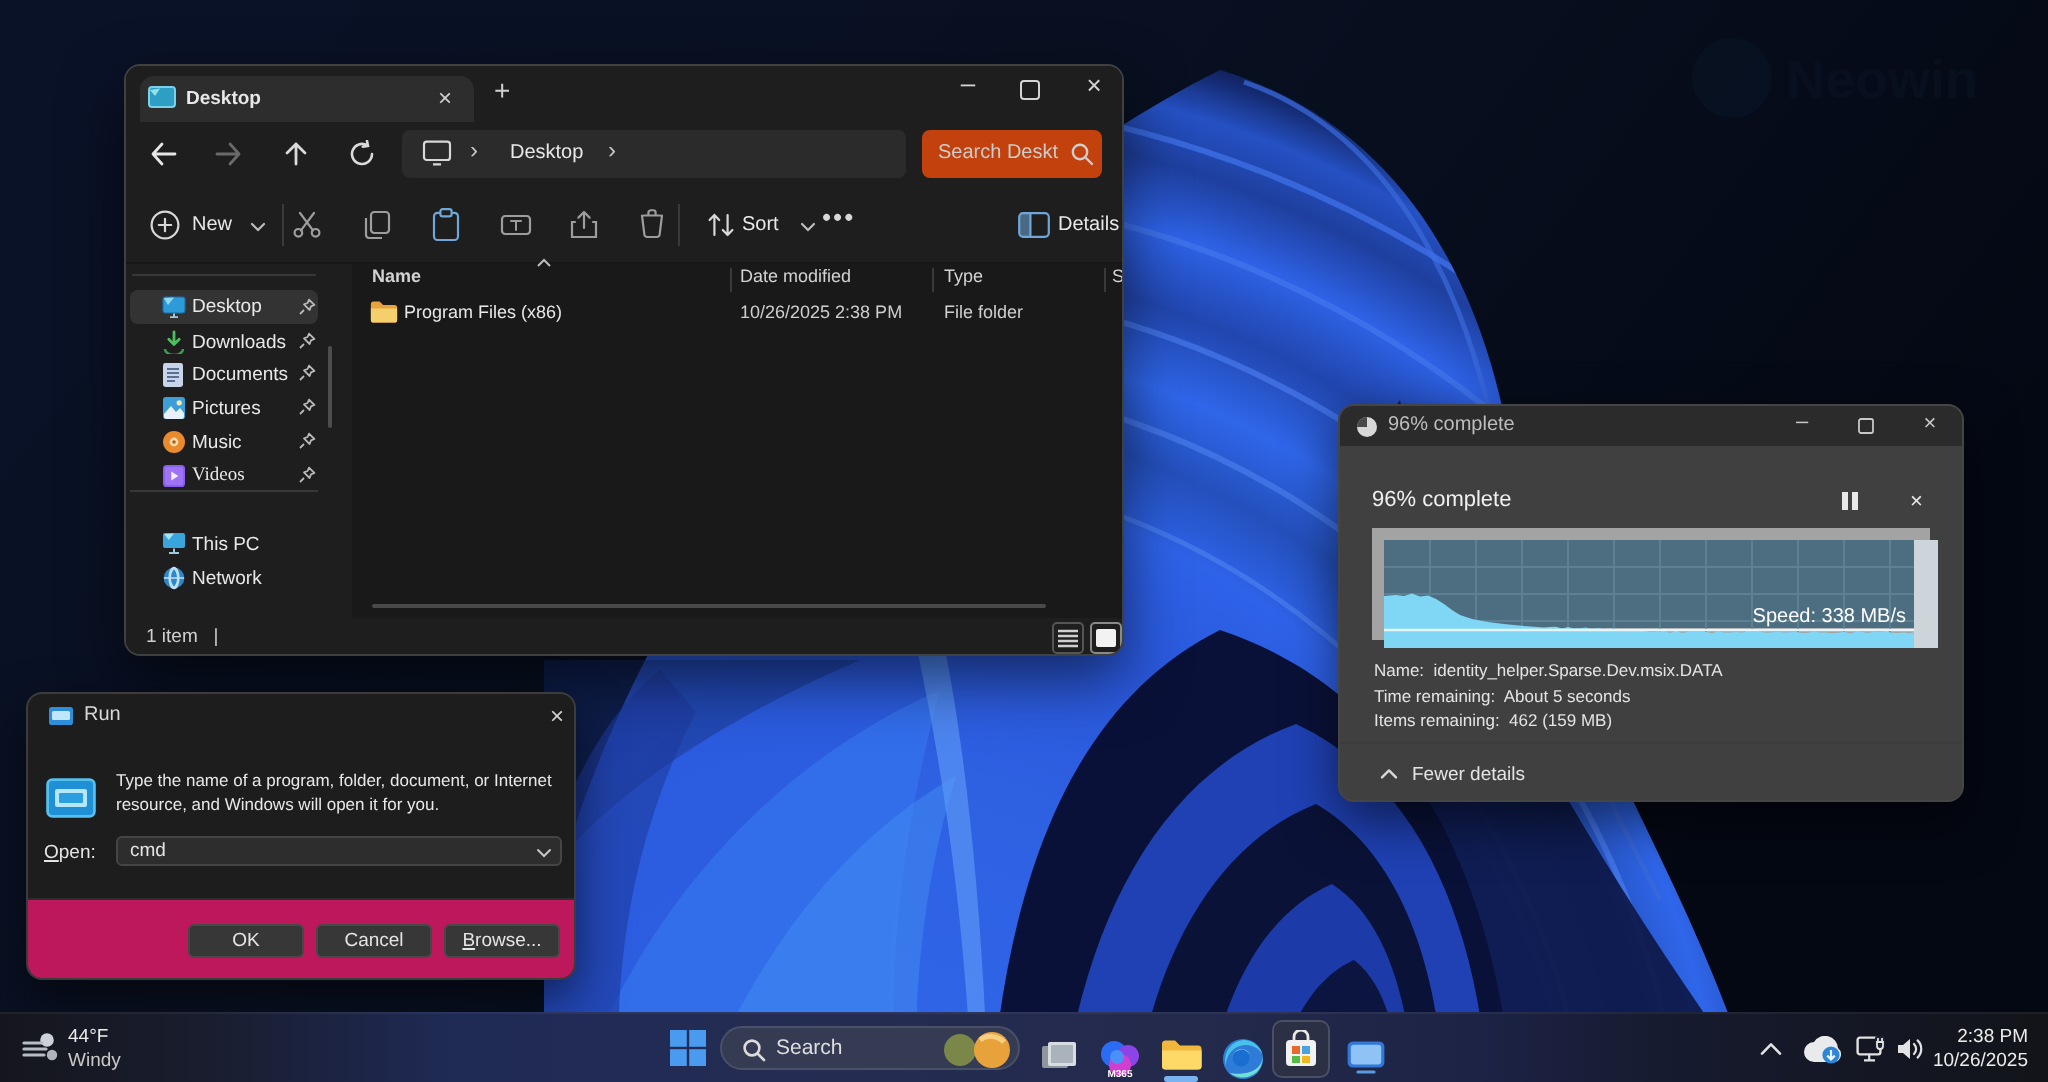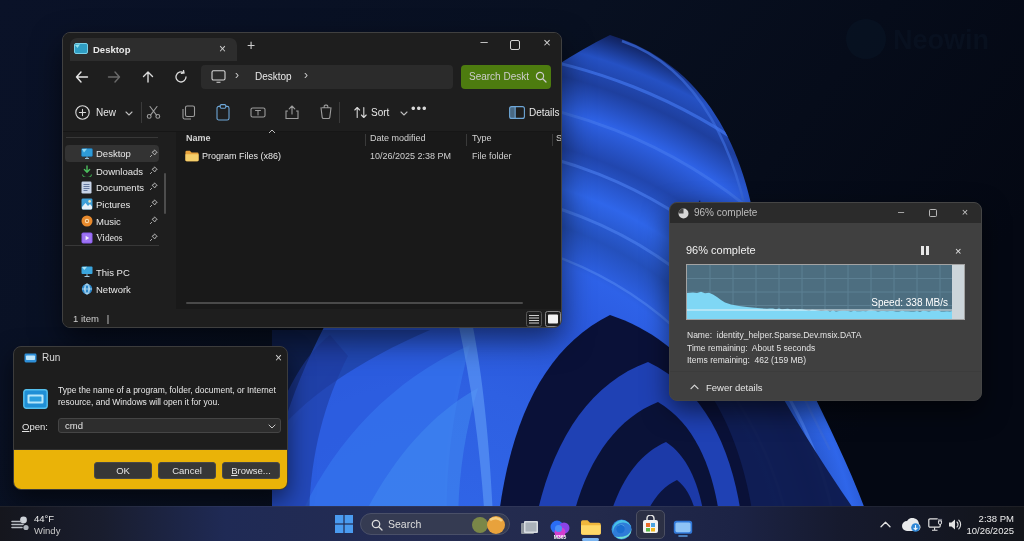--- a/index.html
+++ b/index.html
@@ -117,21 +117,21 @@
         </svg>
     <div class="abs" style="left:138px;top:4px;width:252px;height:24px;background:#2b2b2b;border-radius:4px;">
       <svg class="abs" style="left:10px;top:5px" width="15" height="13" viewBox="0 0 15 13">
             <rect x="1" y="0.8" width="13" height="9.2" rx="1.4" fill="none" stroke="#d8d8d8" stroke-width="1.1"></rect>
             <path d="M5.5 12.2 H9.5" stroke="#d8d8d8" stroke-width="1.1"></path>
           </svg>
       <span class="abs" style="left:34px;top:3px;color:#c8c8c8;font-size:12px;">›</span>
       <span class="abs" style="left:54px;top:6px;font-size:10px;">Desktop</span>
       <span class="abs" style="left:103px;top:3px;color:#c8c8c8;font-size:12px;">›</span>
     </div>
-    <div class="abs" style="left:398px;top:4px;width:90px;height:24px;background:#4d7c0f;border-radius:4px;">
+    <div class="abs" style="left:398px;top:4px;width:90px;height:24px;background:#c2410c;border-radius:4px;">
       <span class="abs" style="left:8px;top:6px;color:#cdcdcd;font-size:10px;white-space:nowrap;overflow:hidden;width:66px;">Search Deskt</span>
       <svg class="abs" style="left:74px;top:6px" width="12" height="12" viewBox="0 0 12 12">
             <circle cx="5" cy="5" r="3.6" fill="none" stroke="#cdcdcd" stroke-width="1.2"></circle>
             <path d="M8 8 L11 11" stroke="#cdcdcd" stroke-width="1.2" stroke-linecap="round"></path>
           </svg>
     </div>
   </div>
 
   <div class="abs" style="left:0;top:60px;width:500px;height:39px;background:#1e1e1e;border-bottom:1px solid #161616;">
     <svg class="abs" style="left:12px;top:12px" width="15" height="15" viewBox="0 0 15 15">
@@ -312,21 +312,21 @@
     <svg class="abs" style="left:259px;top:6px" width="8" height="8" viewBox="0 0 8 8">
           <rect x="0.5" y="0.5" width="7" height="7" rx="1" fill="none" stroke="#c8c8c8" stroke-width="0.9"></rect>
         </svg>
     <span class="abs" style="left:288px;top:3px;width:14px;text-align:center;color:#c8c8c8;font-size:11px;">×</span>
   </div>
   <div class="abs" style="left:16px;top:41px;font-size:11px;color:#f0f0f0;">96% complete</div>
   <div class="abs" style="left:251px;top:43px;width:2.5px;height:9px;background:#e8e8e8;"></div>
       <div class="abs" style="left:256px;top:43px;width:2.5px;height:9px;background:#e8e8e8;"></div>
   <span class="abs" style="left:285px;top:42px;font-size:11px;color:#e8e8e8;">×</span>
 
-  <div class="abs" style="left:16px;top:61px;width:279px;height:56px;background:#4d6e80;border:1px solid #a3a3a3;">
+  <div class="abs" style="left:16px;top:61px;width:279px;height:56px;background:#4d6e80;border:6px solid #a3a3a3;">
     <svg class="abs" style="left:0;top:0" width="277" height="54" viewBox="0 0 277 54">
       <g stroke="#5d8093" stroke-width="1">
         <path d="M0 13.5 H277 M0 27 H277 M0 40.5 H277"></path>
         <path d="M23 0 V54 M46 0 V54 M69 0 V54 M92 0 V54 M115 0 V54 M138 0 V54 M161 0 V54 M184 0 V54 M207 0 V54 M230 0 V54 M253 0 V54"></path>
       </g>
       <path d="M0 28 L0 28.0 L6 27.5 L10 28.0 L14 26.8 L18 28.2 L22 27.8 L26 29.5 L30 32.0 L34 35.0 L38 37.5 L44 39.5 L52 41.0 L60 42.0 L70 43.0 L80 43.8 L83 43.5 L86 43.4 L89 44.2 L92 43.5 L95 44.2 L98 44.1 L101 43.8 L104 44.5 L107 44.0 L110 44.6 L113 44.2 L116 44.4 L119 44.9 L122 45.5 L125 44.7 L128 45.0 L131 45.6 L134 46.1 L137 45.7 L140 45.6 L143 46.5 L146 45.4 L149 46.5 L152 45.9 L155 45.7 L158 45.7 L161 45.9 L164 46.6 L167 45.7 L170 46.3 L173 46.3 L176 46.0 L179 46.2 L182 45.6 L185 45.6 L188 45.8 L191 46.4 L194 46.1 L197 45.9 L200 46.3 L203 46.1 L206 45.9 L209 46.5 L212 46.4 L215 45.8 L218 46.2 L221 46.2 L224 46.6 L227 46.4 L230 45.9 L233 46.8 L236 45.7 L239 46.0 L242 46.5 L245 45.7 L248 46.1 L251 45.6 L254 46.4 L257 46.5 L260 46.2 L263 46.6 L265 46.0 L265 54 L0 54 Z" fill="#7fd7f5"></path>
       <rect x="265" y="0" width="12" height="54" fill="#ccd5da"></rect>
       <path d="M0 45 H265" stroke="#e8f4f8" stroke-width="1.2"></path>
       <text x="261" y="41" font-size="10" fill="#ffffff" text-anchor="end" font-family="Liberation Sans">Speed: 338 MB/s</text>
     </svg>
@@ -356,21 +356,21 @@
       </svg>
   <div class="abs" style="left:44px;top:38px;width:240px;line-height:11.5px;font-size:8.5px;color:#e8e8e8;white-space:nowrap;">Type the name of a program, folder, document, or Internet<br>resource, and Windows will open it for you.</div>
   <span class="abs" style="left:8px;top:74px;"><span style="text-decoration:underline;">O</span>pen:</span>
   <div class="abs" style="left:44px;top:71px;width:223px;height:15px;background:#2d2d2d;border:1px solid #454545;border-radius:3px;">
     <span class="abs" style="left:6px;top:1px;font-size:9.5px;">cmd</span>
     <svg class="abs" style="left:209px;top:5px" width="8" height="5" viewBox="0 0 8 5">
           <path d="M1 1 L4 4 L7 1" stroke="#c8c8c8" stroke-width="1" fill="none" stroke-linecap="round"></path>
         </svg>
   </div>
 
-  <div class="abs" style="left:0;top:102px;width:275px;height:42px;background:#eab308;border-top:1px solid #2e2e2e;">
+  <div class="abs" style="left:0;top:102px;width:275px;height:42px;background:#be185d;border-top:1px solid #2e2e2e;">
     <div class="abs" style="left:80px;top:12px;width:58px;height:17px;background:#373737;border:1px solid #484848;border-radius:3px;text-align:center;line-height:15px;font-size:9.5px;">OK</div>
     <div class="abs" style="left:144px;top:12px;width:58px;height:17px;background:#373737;border:1px solid #484848;border-radius:3px;text-align:center;line-height:15px;font-size:9.5px;">Cancel</div>
     <div class="abs" style="left:208px;top:12px;width:58px;height:17px;background:#373737;border:1px solid #484848;border-radius:3px;text-align:center;line-height:15px;font-size:9.5px;"><span style="text-decoration:underline;">B</span>rowse...</div>
   </div>
 </div>
 
 <div id="taskbar" class="abs" style="left:0;top:506px;width:1024px;height:35px;background:linear-gradient(90deg,#15161d 0%,#191d2e 10%,#1f2a55 22%,#242c52 40%,#232a4c 58%,#1c2345 72%,#161a2e 82%,#121419 100%);border-top:1px solid rgba(255,255,255,0.05);color:#e4e4e4;">
 
   <svg class="abs" style="left:11px;top:8px" width="20" height="18" viewBox="0 0 20 18">
     <circle cx="12.5" cy="5" r="3.4" fill="#cdd2d8"></circle>

